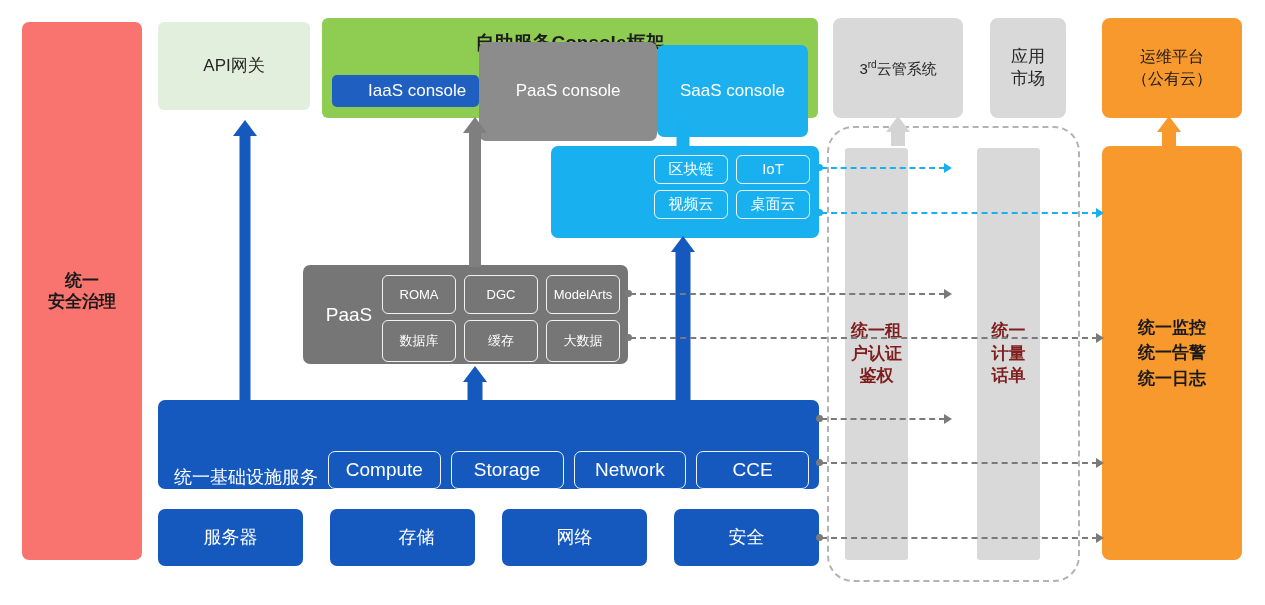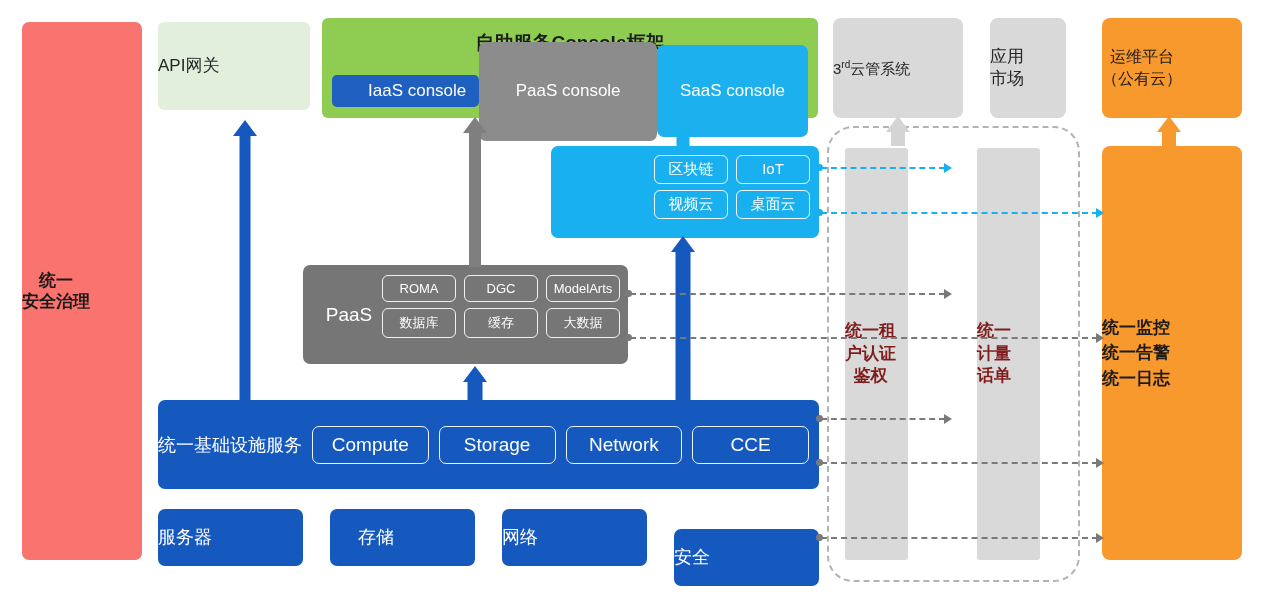--- a/index.html
+++ b/index.html
@@ -9,21 +9,21 @@
   }
   #stage{
     position:relative;
     width:1265px;
     height:605px;
     background:#ffffff;
     overflow:hidden;
   }
   .box{position:absolute;box-sizing:border-box;}
   .center{
-    display:flex;align-items:center;justify-content:flex-start;
+    display:flex;align-items:center;justify-content:center;
     text-align:center;line-height:1.25;
   }
 
   
   .security{
     left:22px;top:22px;width:120px;height:538px;
     background:#f9736f;border-radius:7px;
     color:#1a1a1a;font-size:17px;font-weight:700;
   }
 
@@ -120,28 +120,28 @@
     display:flex;align-items:center;justify-content:center;
     color:#ffffff;font-size:19px;
   }
   .paas-grid{
     position:absolute;right:8px;top:10px;
     display:grid;grid-template-columns:repeat(3,1fr);gap:6px 8px;
   }
   .pchip{
     border:1.4px solid rgba(255,255,255,.9);border-radius:6px;
     color:#ffffff;font-size:13px;
-    padding:5px 0;width:72px;text-align:center;white-space:nowrap;
+    padding:11px 0;width:72px;text-align:center;white-space:nowrap;
   }
 
   
   .infra{
     left:158px;top:400px;width:661px;height:89px;
     background:#1559bf;border-radius:7px;
-    display:flex;align-items:center;
+    display:flex;align-items:flex-end;padding-left:16px;
   }
   .infra-label{color:#ffffff;font-size:18px;margin-right:10px;white-space:nowrap;}
   .ichip{
     border:1.6px solid rgba(255,255,255,.92);border-radius:7px;
     color:#ffffff;font-size:19px;padding:7px 0;width:124px;
     text-align:center;margin-right:10px;white-space:nowrap;
   }
 
   
   .hw{
@@ -270,21 +270,21 @@
 
   <div class="box center hw" style="left:158px;width:145px;">
     <span>服务器</span>
   </div>
   <div class="box center hw" style="left:330px;width:145px;padding-left:28px;">
     <span>存储</span>
   </div>
   <div class="box center hw" style="left:502px;width:145px;">
     <span>网络</span>
   </div>
-  <div class="box center hw" style="left:674px;width:145px;margin-top:20px;">
+  <div class="box center hw" style="left:674px;width:145px;">
     <span>安全</span>
   </div>
 
   <div class="arrow a-blue" style="left:232px;top:120px;width:26px;height:281px;">
     <div class="head"></div>
     <div class="shaft" style="top:15px;width:11px;height:266px;"></div>
   </div>
 
   <div class="arrow a-gray" style="left:462px;top:117px;width:26px;height:150px;">
     <div class="head"></div>

